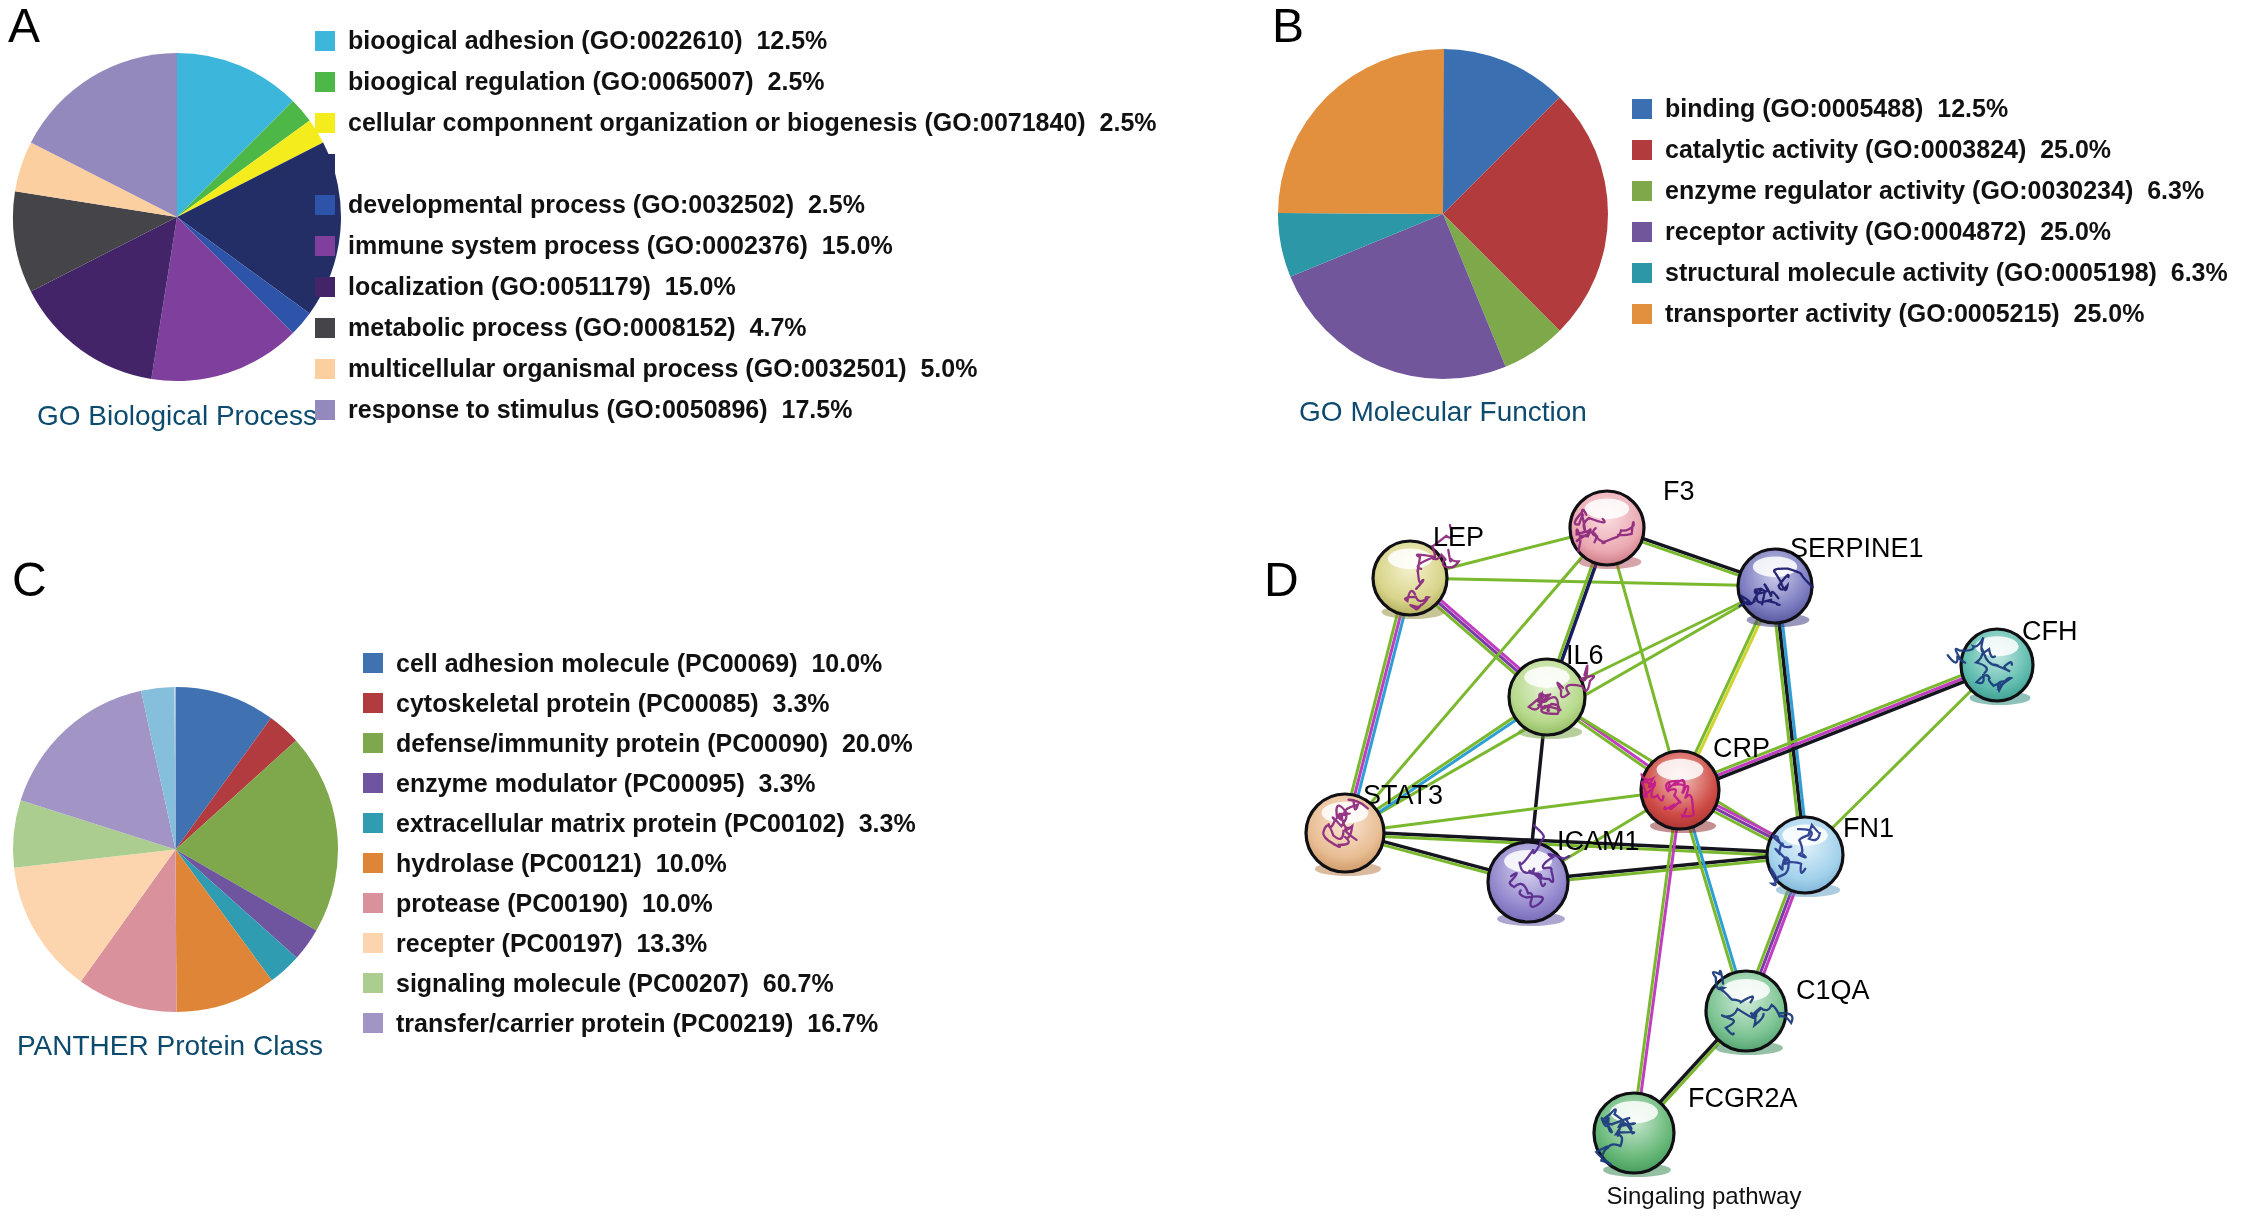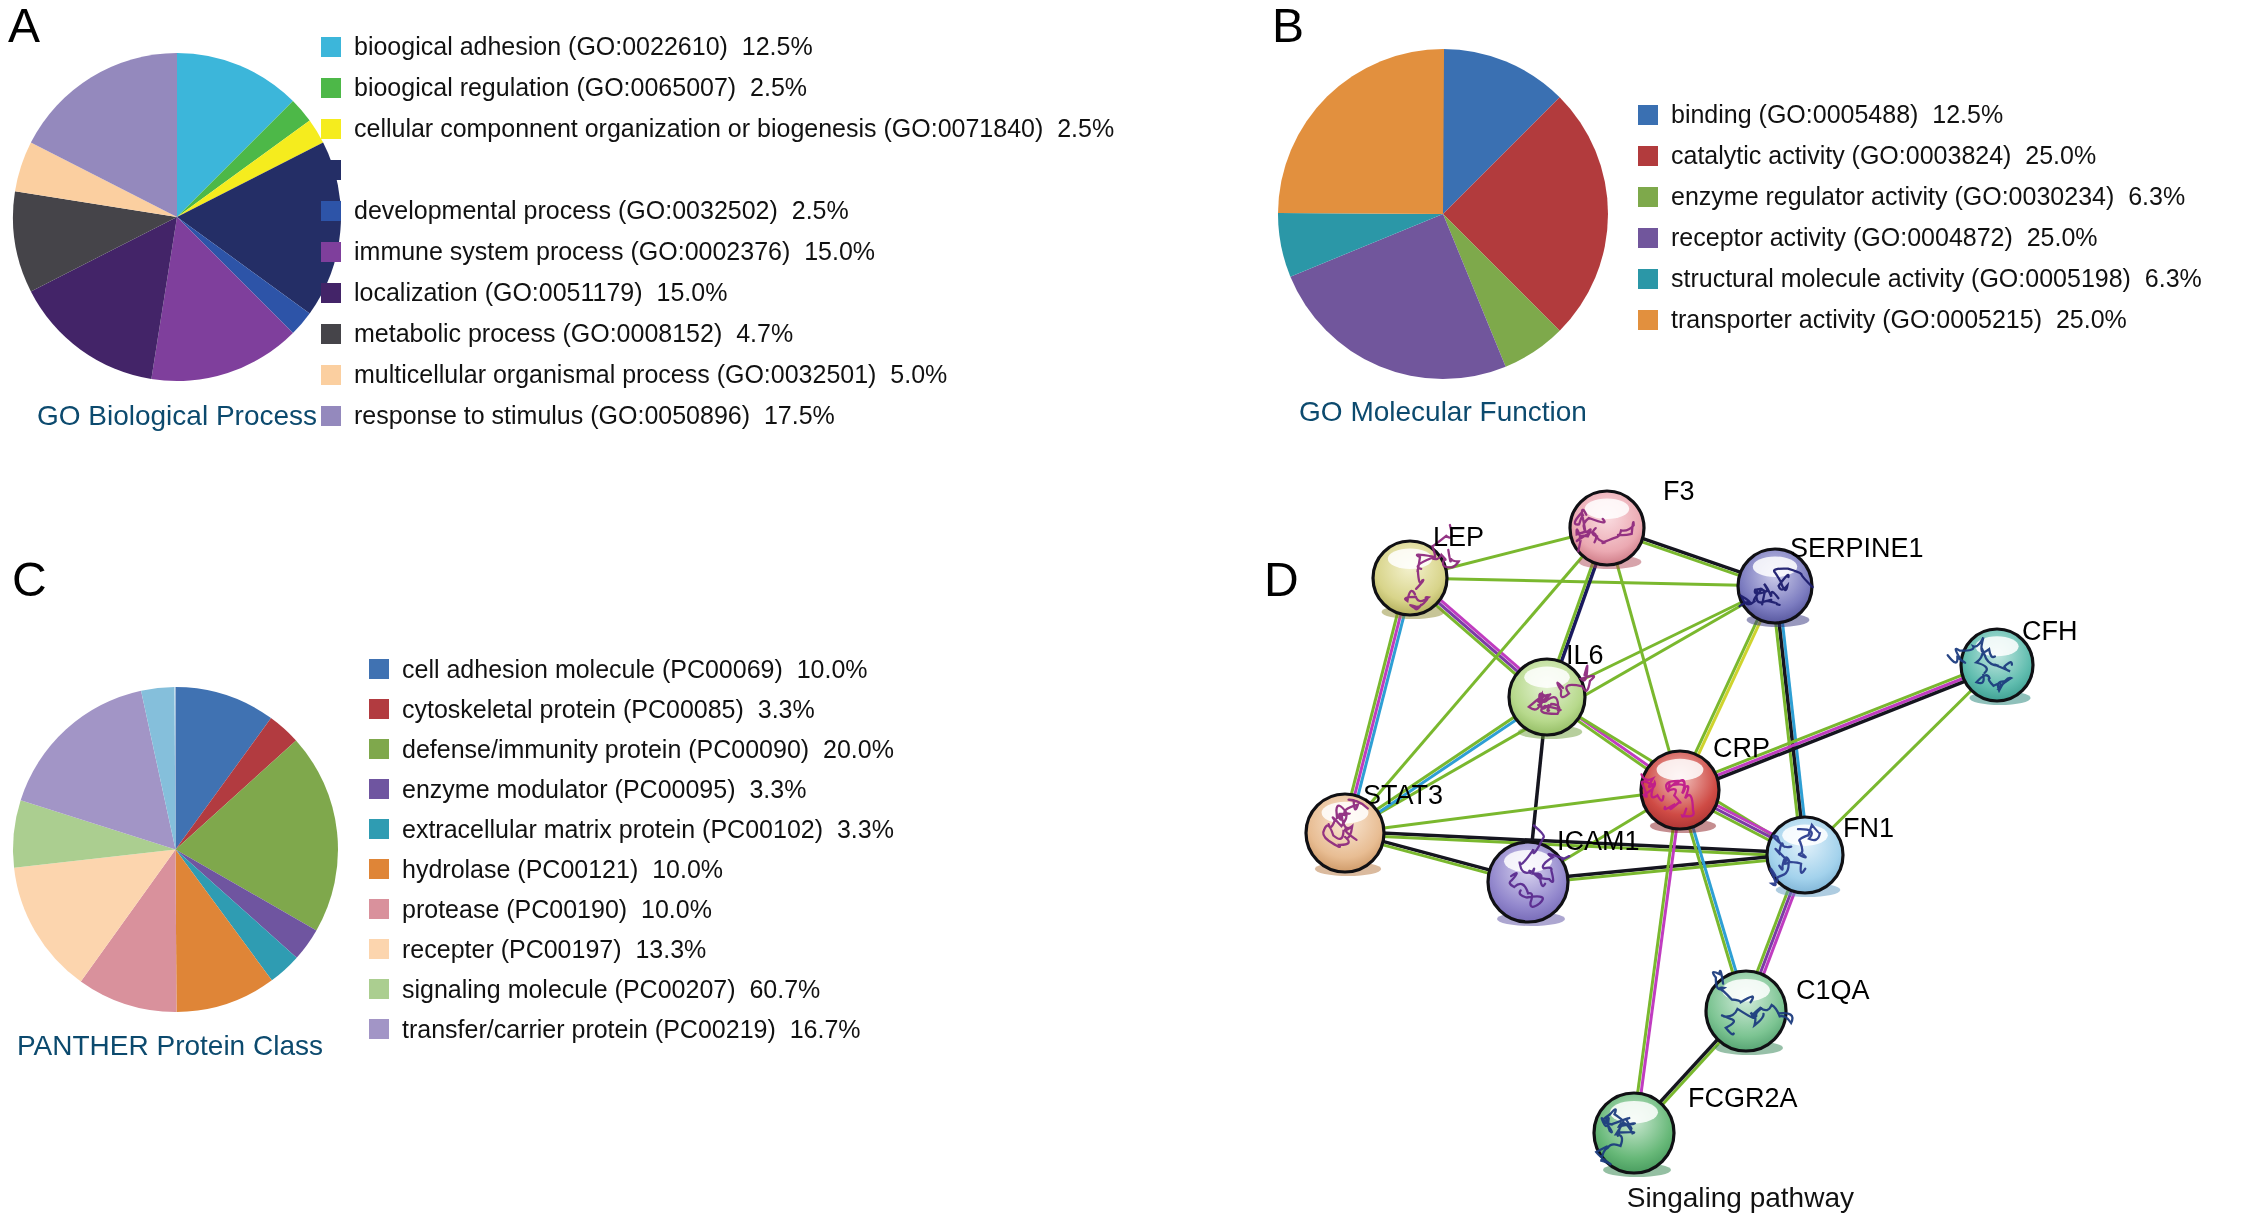--- a/index.html
+++ b/index.html
@@ -1,21 +1,21 @@
 <!DOCTYPE html>
 <html><head>
 <meta charset="utf-8">
 <style>
   html,body{margin:0;padding:0;background:#fff;}
   .canvas{position:relative;width:2268px;height:1226px;background:#fff;overflow:hidden;
           font-family:"Liberation Sans",sans-serif;color:#111;}
   .panel-letter{position:absolute;font-size:48px;font-weight:400;color:#000;line-height:1;}
   .pie-title{position:absolute;font-size:28px;text-align:center;color:#0c4a6e;white-space:nowrap;}
-  .caption{position:absolute;font-size:28px;text-align:right;color:#111;white-space:nowrap;}
-  ul.legend{position:absolute;list-style:none;margin:16px;padding:0;}
+  .caption{position:absolute;font-size:24px;text-align:center;color:#111;white-space:nowrap;}
+  ul.legend{position:absolute;list-style:none;margin:10px;padding:0;font-weight:bold;}
   ul.legend li{display:flex;align-items:center;font-size:25px;white-space:pre;color:#111;}
   ul.legend.rh41 li{height:41px;}
   ul.legend.rh40 li{height:40px;}
   .swatch{width:20px;height:20px;margin-right:13px;flex:none;display:inline-block;}
   svg{position:absolute;overflow:visible;}
 </style>
 </head>
 <body>
 
 <div class="canvas">

